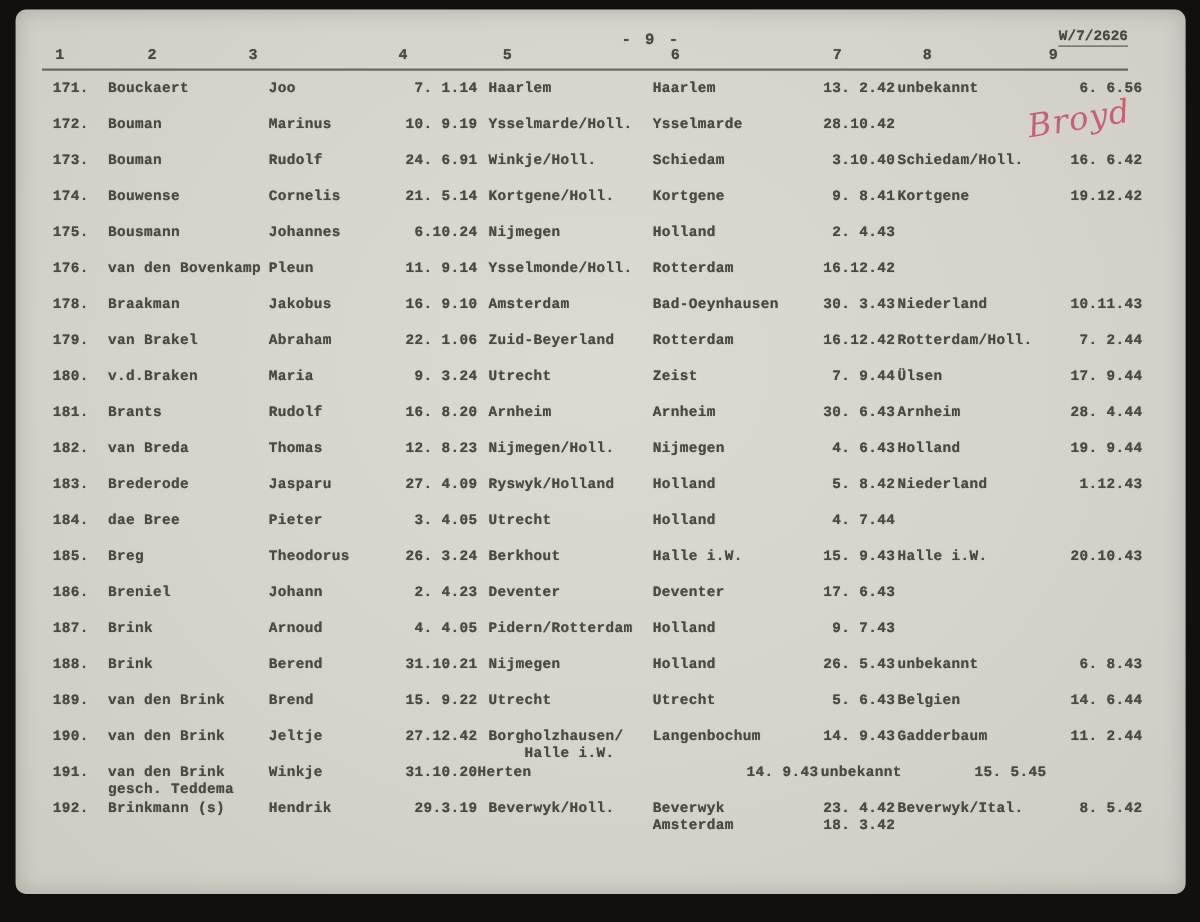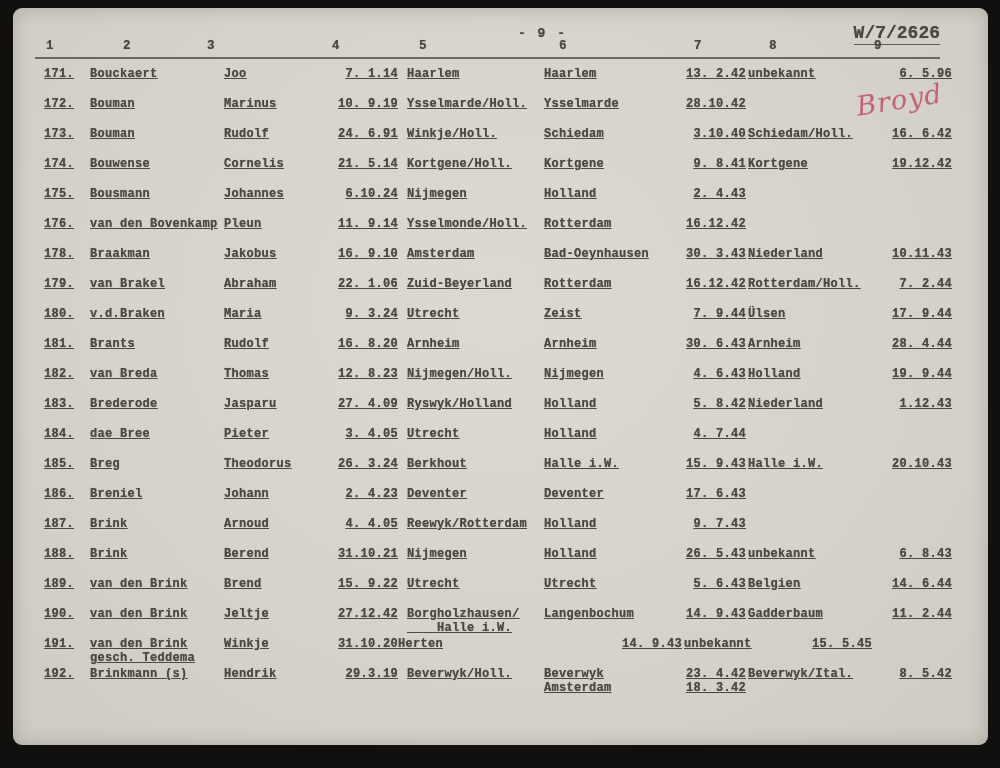--- a/index.html
+++ b/index.html
@@ -7,34 +7,34 @@
   #paper{
     position:absolute;left:13px;top:8px;right:12px;bottom:23px;
     background:radial-gradient(ellipse at 50% 40%, #dbd9d2 0%, #d5d3cb 55%, #cdcbc2 100%);
     border-radius:9px;
     box-shadow:inset 0 0 18px rgba(70,68,60,0.25);
     font-family:"Liberation Mono","DejaVu Sans Mono",monospace;
     color:#4a4942;
   }
   .typed{color:#4a4942;text-shadow:0 0 0.7px rgba(74,73,66,0.8);font-weight:600;}
   #page-number{position:absolute;left:505px;top:18px;font-size:13px;letter-spacing:2px;}
-  #doc-ref{position:absolute;right:48px;top:15px;font-size:18px;border-bottom:1.6px solid rgba(74,73,66,0.85);padding-bottom:1px;}
+  #doc-ref{position:absolute;right:48px;top:15px;font-size:12px;border-bottom:1.6px solid rgba(74,73,66,0.85);padding-bottom:1px;}
   #header-rule{position:absolute;left:22px;right:48px;top:49px;border-top:2.4px solid rgba(72,70,63,0.75);}
   #col-headers span{position:absolute;top:31px;font-size:12.5px;}
   #col-headers span:nth-child(1){left:33px;}
   #col-headers span:nth-child(2){left:110px;}
   #col-headers span:nth-child(3){left:194px;}
   #col-headers span:nth-child(4){left:319px;}
   #col-headers span:nth-child(5){left:406px;}
   #col-headers span:nth-child(6){left:546px;}
   #col-headers span:nth-child(7){left:681px;}
   #col-headers span:nth-child(8){left:756px;}
   #col-headers span:nth-child(9){left:861px;}
   #table-body{position:absolute;left:31px;top:59px;width:912px;}
-  .row{display:grid;grid-template-columns:46px 134px 100px 74px 146px 138px 64px 126px 80px;min-height:30px;align-items:start;text-decoration:underline;}
+  .row{display:grid;grid-template-columns:46px 134px 100px 74px 146px 138px 64px 126px 80px;min-height:30px;align-items:start;}
   .cell{font-size:12px;line-height:14px;white-space:pre-wrap;letter-spacing:0.3px;}
   .c4,.c7,.c9{text-align:right;}
   .c5{padding-left:9px;}
   .c8{padding-left:2px;}
   #handwritten-note{
     position:absolute;left:843px;top:76px;
     font-family:"DejaVu Serif",serif;font-style:italic;
     font-size:27px;color:#c4566b;transform:rotate(-9deg);
     letter-spacing:1px;opacity:0.9;
   }
@@ -66,21 +66,21 @@
     <div id="table-body">
         <div class="row">
           <div class="cell typed c1">171.</div>
           <div class="cell typed c2">Bouckaert</div>
           <div class="cell typed c3">Joo</div>
           <div class="cell typed c4">7. 1.14</div>
           <div class="cell typed c5">Haarlem</div>
           <div class="cell typed c6">Haarlem</div>
           <div class="cell typed c7">13. 2.42</div>
           <div class="cell typed c8">unbekannt</div>
-          <div class="cell typed c9">6. 5.96</div>
+          <div class="cell typed c9">6. 6.56</div>
         </div>
         <div class="row">
           <div class="cell typed c1">172.</div>
           <div class="cell typed c2">Bouman</div>
           <div class="cell typed c3">Marinus</div>
           <div class="cell typed c4">10. 9.19</div>
           <div class="cell typed c5">Ysselmarde/Holl.</div>
           <div class="cell typed c6">Ysselmarde</div>
           <div class="cell typed c7">28.10.42</div>
           <div class="cell typed c8"></div>
@@ -227,21 +227,21 @@
           <div class="cell typed c6">Deventer</div>
           <div class="cell typed c7">17. 6.43</div>
           <div class="cell typed c8"></div>
           <div class="cell typed c9"></div>
         </div>
         <div class="row">
           <div class="cell typed c1">187.</div>
           <div class="cell typed c2">Brink</div>
           <div class="cell typed c3">Arnoud</div>
           <div class="cell typed c4">4. 4.05</div>
-          <div class="cell typed c5">Reewyk/Rotterdam</div>
+          <div class="cell typed c5">Pidern/Rotterdam</div>
           <div class="cell typed c6">Holland</div>
           <div class="cell typed c7">9. 7.43</div>
           <div class="cell typed c8"></div>
           <div class="cell typed c9"></div>
         </div>
         <div class="row">
           <div class="cell typed c1">188.</div>
           <div class="cell typed c2">Brink</div>
           <div class="cell typed c3">Berend</div>
           <div class="cell typed c4">31.10.21</div>

